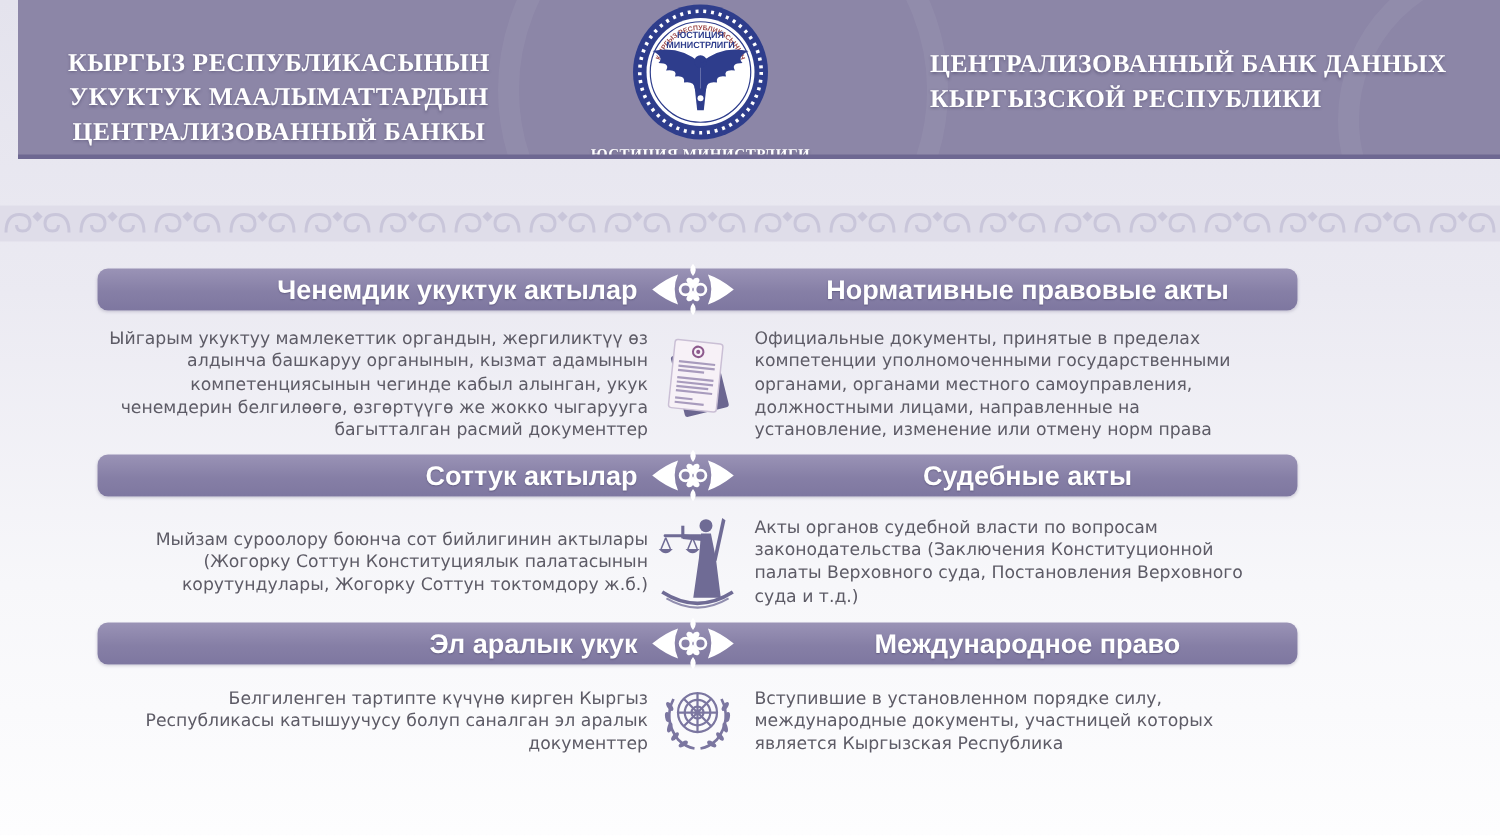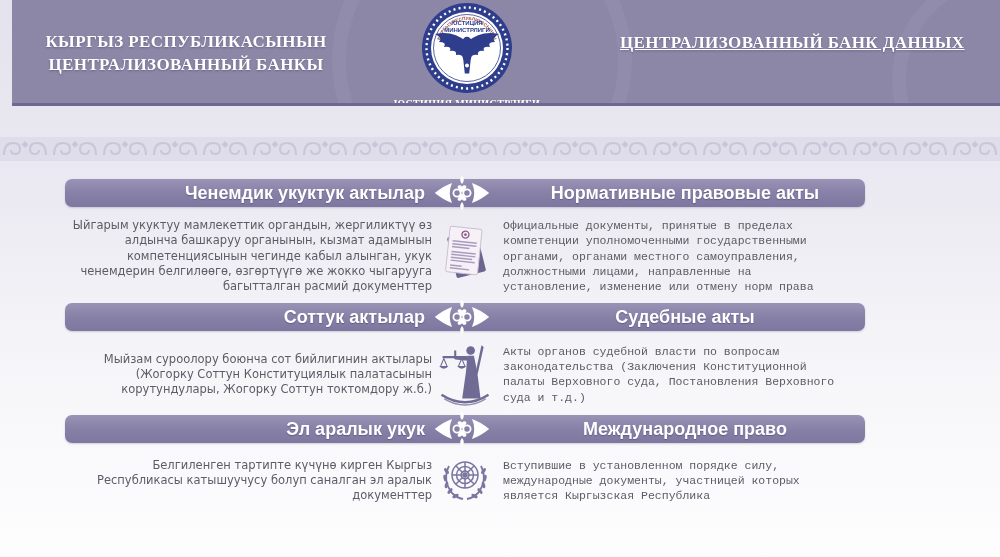--- a/index.html
+++ b/index.html
@@ -11,21 +11,21 @@
   
   .header { position:absolute; top:0; left:12px; width:1000px; height:106px;
             background:#8c86a7; border-bottom:3px solid #6e6892; overflow:hidden; }
   .wm { position:absolute; border-radius:50%; border:14px solid rgba(255,255,255,.05); }
   .wm.w1 { width:300px; height:300px; left:320px; top:-90px; }
   .wm.w2 { width:220px; height:220px; left:880px; top:-30px; }
   .title-block { position:absolute; color:#ffffff; font-family:"Liberation Serif", serif;
                  font-weight:bold; font-size:17px; line-height:23px; letter-spacing:.4px;
                  text-shadow:0 1px 2px rgba(40,35,70,.35); }
   .title-left  { left:24px;  top:30px; width:300px; text-align:center; }
-  .title-right { left:608px; top:31px; width:380px; text-align:left;text-decoration:underline; }
+  .title-right { left:608px; top:31px; width:380px; text-align:left; }
   .logo-wrap { position:absolute; left:409px; top:2px; width:92px; height:92px; }
   .logo-caption { position:absolute; left:345px; top:95px; width:220px; text-align:center;
                   color:#ffffff; font-family:"Liberation Serif", serif; font-weight:bold;
                   font-size:10px; line-height:18px; letter-spacing:.4px;
                   text-shadow:0 1px 2px rgba(40,35,70,.35); }
 
   
   .orn-band { position:absolute; top:137px; left:0; width:1000px; height:24px;
               background:#dfdde9; }
 
@@ -39,34 +39,35 @@
                text-shadow:0 1px 1px rgba(60,55,90,.45); white-space:nowrap; }
   .bar-ky { flex:1; text-align:right; padding-right:8px; }
   .bar-ru { flex:1; text-align:center;  padding-left:14px; }
   .bar-orn { position:relative; width:58px; height:28px; }
   .bar-orn svg { position:absolute; left:0; top:50%; transform:translateY(-50%); }
 
   .body-row { display:grid; grid-template-columns:371px 58px 371px; align-items:center;
               padding:11px 0 9px; }
   .desc { font-size:11.5px; line-height:15.3px; color:#5d5b66; }
   .desc-ky { text-align:right; padding-right:4px; }
-  .desc-ru { text-align:left; padding:0 22px 0 9px;font-family:Liberation Mono, monospace; }
+  .desc-ru { text-align:left; padding:0 22px 0 9px; }
   .icon-cell { display:flex; justify-content:center; align-items:center; }
 </style>
 </head>
 <body>
 
 <div class="page">
 
   <div class="header">
     <div class="wm w1"></div>
     <div class="wm w2"></div>
 
     <div class="title-block title-left">
       <div>КЫРГЫЗ РЕСПУБЛИКАСЫНЫН</div>
+      <div>УКУКТУК МААЛЫМАТТАРДЫН</div>
       <div>ЦЕНТРАЛИЗОВАННЫЙ БАНКЫ</div>
     </div>
 
     <div class="logo-wrap">
       <svg width="92" height="92" viewBox="0 0 92 92">
         <circle cx="46" cy="46" r="45" fill="#2e3d8c"></circle>
         <circle cx="46" cy="46" r="40.5" fill="none" stroke="#ffffff" stroke-width="2.4" stroke-dasharray="2 3.2"></circle>
         <circle cx="46" cy="46" r="36" fill="#ffffff"></circle>
         <circle cx="46" cy="46" r="33.5" fill="none" stroke="#2e3d8c" stroke-width="0.8"></circle>
         <path id="arcpath" d="M18 46 A28 28 0 0 1 74 46" fill="none"></path>
@@ -86,20 +87,21 @@
       </svg>
     </div>
 
     <div class="logo-caption">
       <div>ЮСТИЦИЯ МИНИСТРЛИГИ</div>
       <div>МИНИСТЕРСТВО ЮСТИЦИИ</div>
     </div>
 
     <div class="title-block title-right">
       <div>ЦЕНТРАЛИЗОВАННЫЙ БАНК ДАННЫХ</div>
+      <div>КЫРГЫЗСКОЙ РЕСПУБЛИКИ</div>
     </div>
   </div>
 
   <div class="orn-band">
     <svg width="1000" height="24" viewBox="0 0 1000 24">
       <defs>
         <g id="scroll-unit" stroke="#c9c6da" stroke-width="2" fill="none">
           <path d="M4 18 Q4 6 13 6 Q20 6 20 12 Q20 17 15 17 Q11 17 11 13"></path>
           <path d="M46 18 Q46 6 37 6 Q30 6 30 12 Q30 17 35 17 Q39 17 39 13"></path>
           <path d="M25 4 l3.4 3.4 -3.4 3.4 -3.4 -3.4 Z" fill="#c9c6da" stroke="none"></path>

